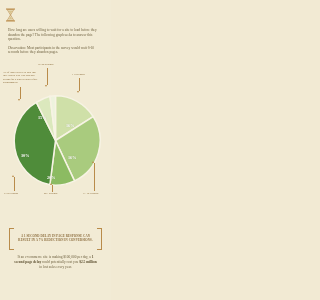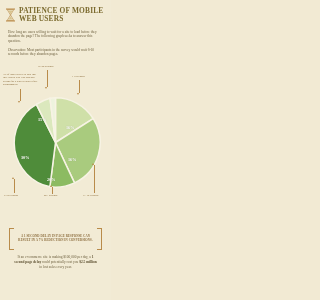--- a/index.html
+++ b/index.html
@@ -101,21 +101,20 @@
 <div class="sheet">
 
   <div class="header">
     <svg class="hourglass" viewBox="0 0 22 28">
       <rect x="2" y="1" width="18" height="2.2" fill="#b98b4a"></rect>
       <rect x="2" y="24.8" width="18" height="2.2" fill="#b98b4a"></rect>
       <path d="M4.5 3.2 H17.5 L11 14 L17.5 24.8 H4.5 L11 14 Z" fill="none" stroke="#b98b4a" stroke-width="1.3"></path>
       <path d="M6.5 5 H15.5 L11 12.6 Z" fill="#d8c48f"></path>
       <path d="M7 23 H15 L11 16.5 Z" fill="#d8c48f"></path>
     </svg>
-    <div class="title">PATIENCE OF MOBILE WEB USERS</div>
   </div>
 
   <div class="intro">
     <p class="para">How long are users willing to wait for a site to load before they abandon the page? The following graph seeks to answer this question.</p>
     <p class="para">Observation: Most participants in the survey would wait 6-10 seconds before they abandon pages.</p>
   </div>
 
   <div class="chartwrap">
 
     <div class="tick-label" style="left:38px;top:4px;">16-20 seconds</div>

